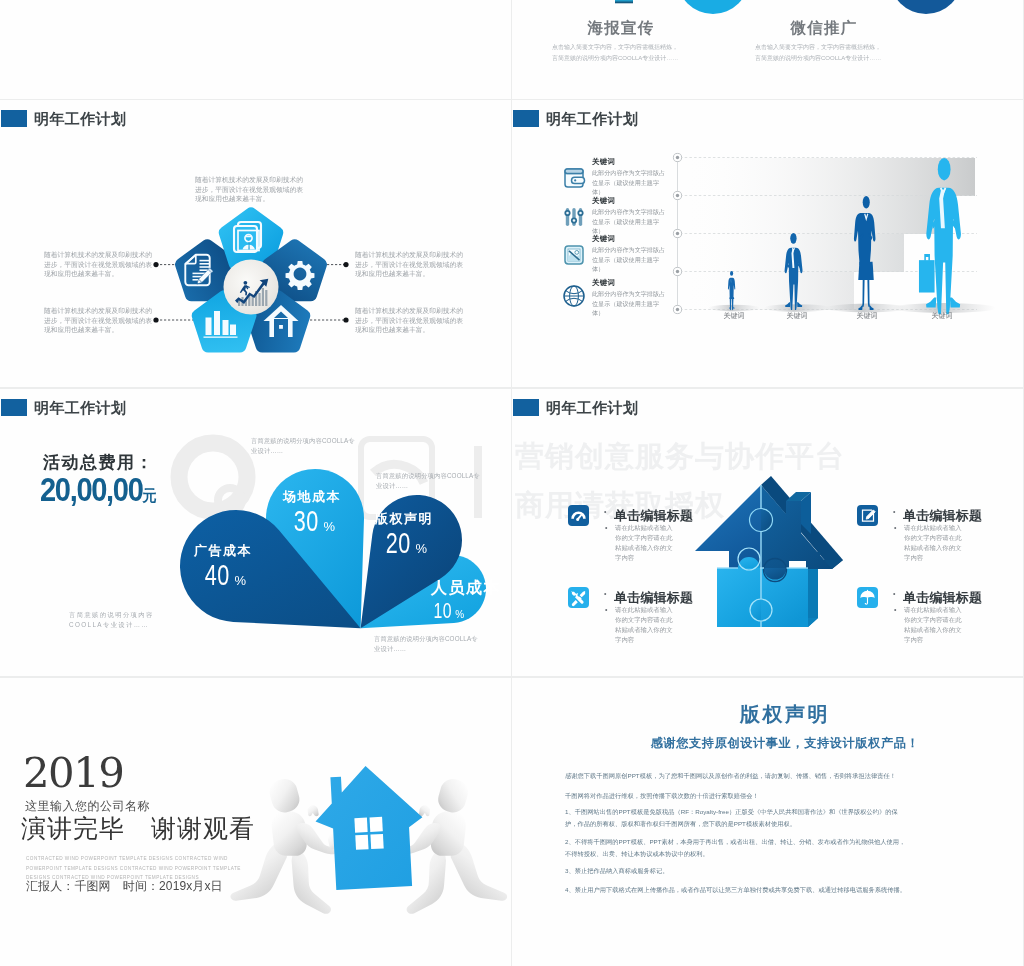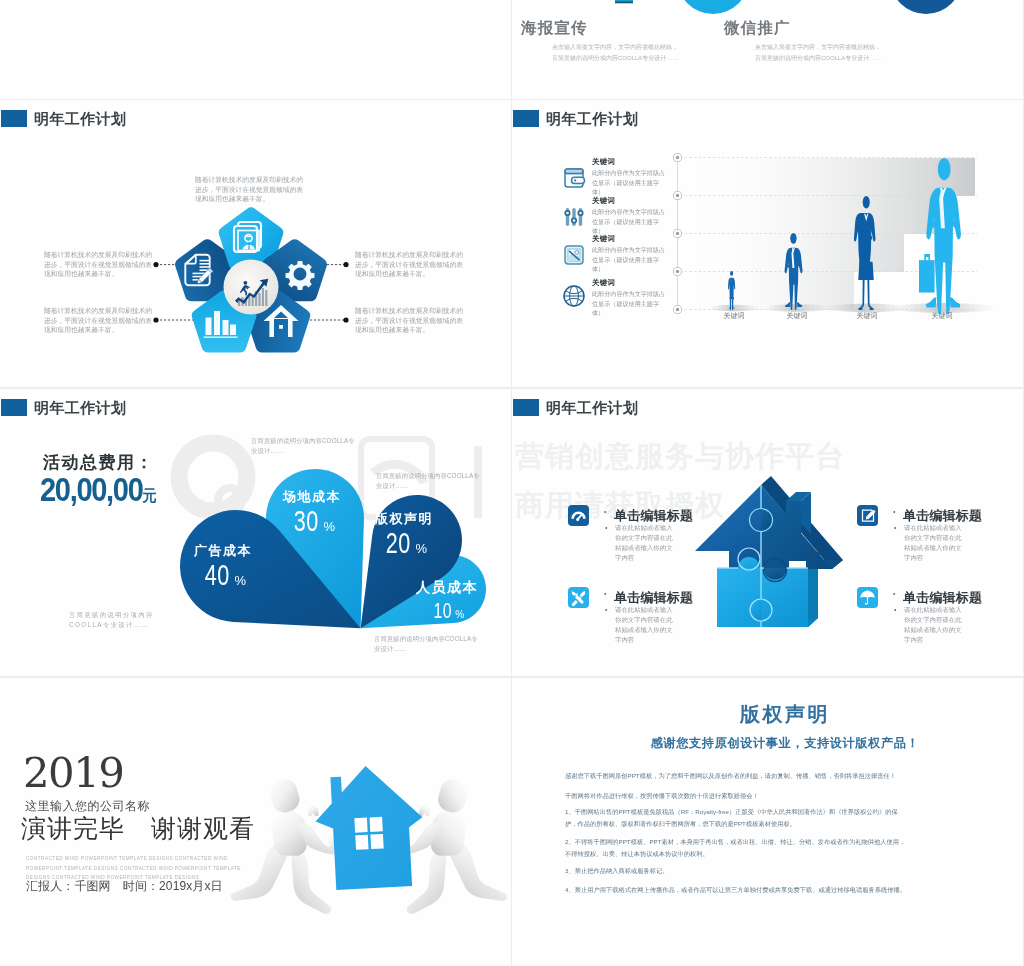--- a/index.html
+++ b/index.html
@@ -19,21 +19,21 @@
   .c-4r{left:512px;top:678px;width:511px;height:288px;}
   .slide{position:absolute;left:0;top:0;width:511px;height:288px;background:#fefefe;}
   
   .hdr-sq{position:absolute;left:1px;top:10px;width:26px;height:17px;background:#12619f;}
   .hdr-t{position:absolute;left:34px;top:10px;font-size:15px;font-weight:bold;
          color:#3c4347;letter-spacing:.4px;line-height:17px;}
 
   
   .s2{top:-188px;}
   .s2 .ttl{position:absolute;font-size:15.5px;font-weight:bold;color:#74797e;
-           letter-spacing:1.2px;width:200px;text-align:left;}
+           letter-spacing:1.2px;width:200px;text-align:center;}
   .s2 .body{position:absolute;font-size:6px;color:#adb2b7;line-height:10.5px;
             width:148px;text-align:left;}
 
   
   .s3 .para{position:absolute;font-size:6.75px;color:#9ca1a6;line-height:9.6px;
             width:109px;}
 
   
   .s4 .kw{position:absolute;font-size:7.4px;font-weight:bold;color:#2e3539;letter-spacing:.3px;}
   .s4 .desc{position:absolute;font-size:6.1px;color:#8d9398;line-height:9.6px;width:74px;}
@@ -473,21 +473,21 @@
       </div>
       <div class="ptxt" style="left:242px;top:100px;width:140px;">
         <div class="pname">场地成本</div>
         <div style="margin-top:2px;"><span class="pval">30</span><span class="psuf">%</span></div>
       </div>
       <div class="ptxt" style="left:335px;top:122px;width:138px;">
         <div class="pname">版权声明</div>
         <div style="margin-top:2px;"><span class="pval">20</span><span class="psuf">%</span></div>
       </div>
       <div class="ptxt" style="left:393px;top:191px;width:108px;">
-        <div class="pname" style="font-size:14px;">人员成本</div>
+        <div class="pname" style="font-size:16px;text-align:right;">人员成本</div>
         <div style="margin-top:1px;"><span class="pval" style="font-size:22px;">10</span><span class="psuf" style="font-size:10px;">%</span></div>
       </div>
 
       <div class="note" style="left:251px;top:47px;">言简意赅的说明分项内容COOLLA专业设计……</div>
       <div class="note" style="left:376px;top:82px;">言简意赅的说明分项内容COOLLA专业设计……</div>
       <div class="note" style="left:69px;top:221px;letter-spacing:1.4px;">言简意赅的说明分项内容COOLLA专业设计……</div>
       <div class="note" style="left:374px;top:245px;">言简意赅的说明分项内容COOLLA专业设计……</div>
     </div>
   </div>
   <div class="cell c-3r">

